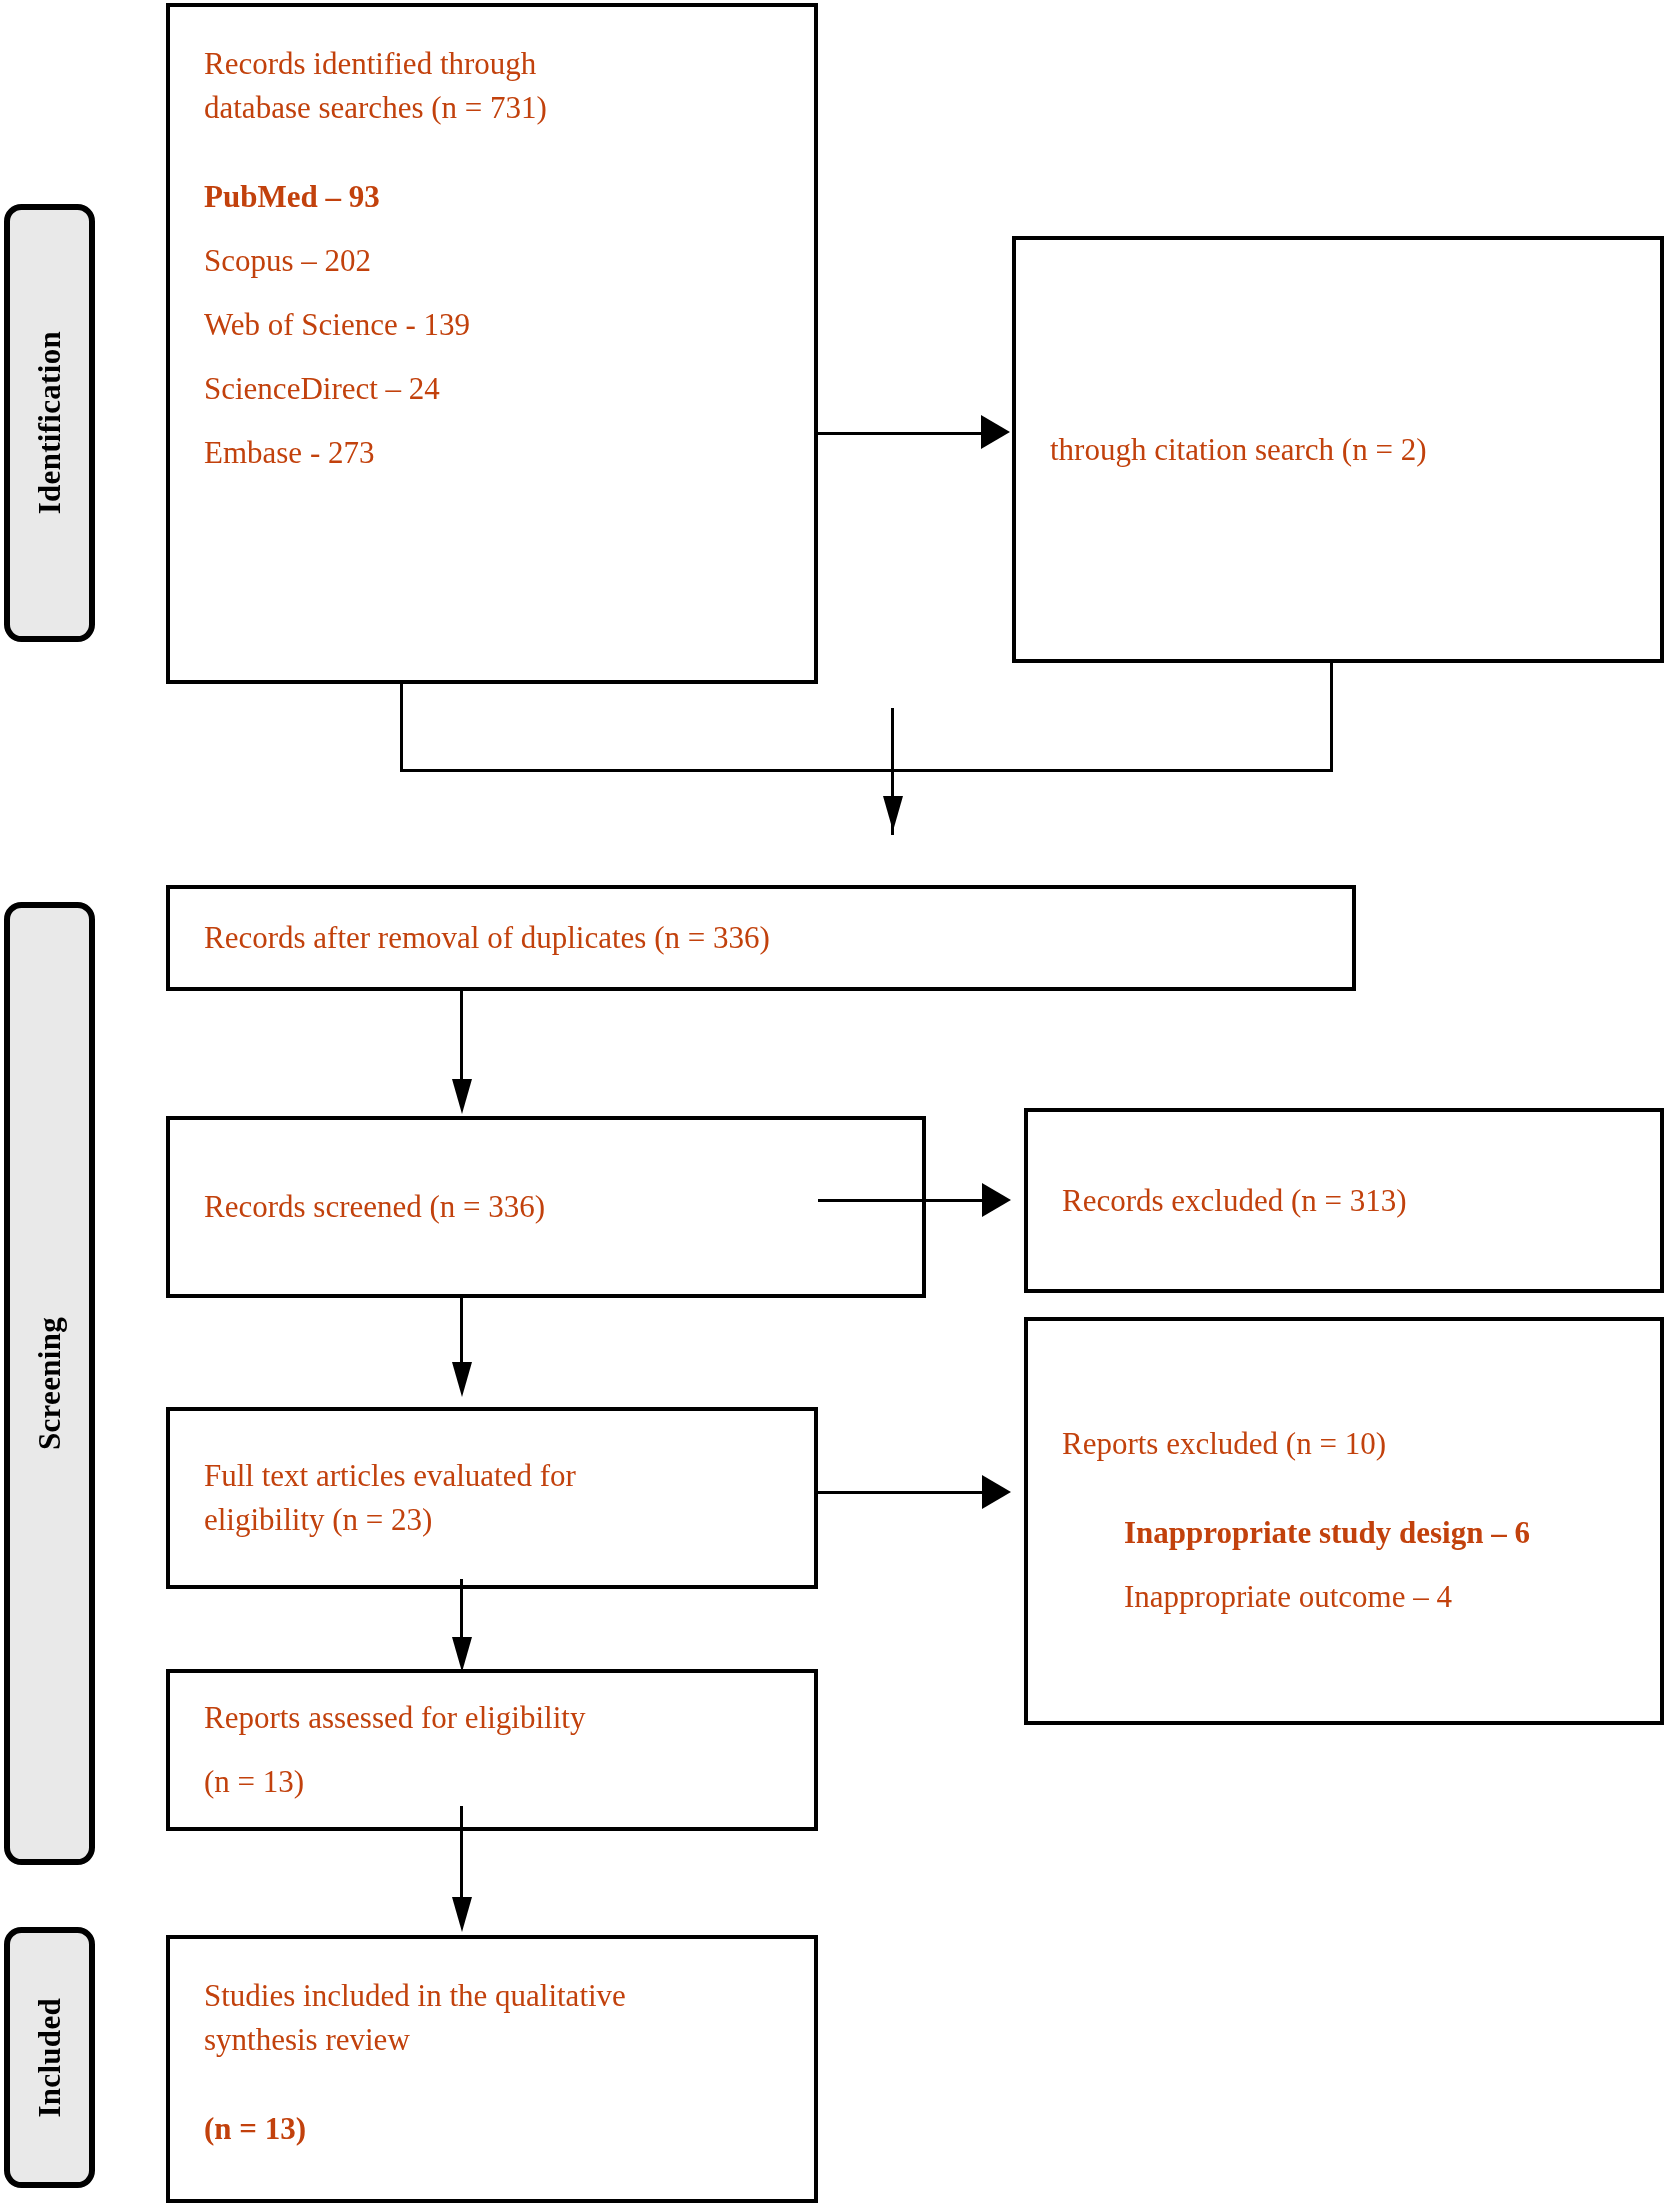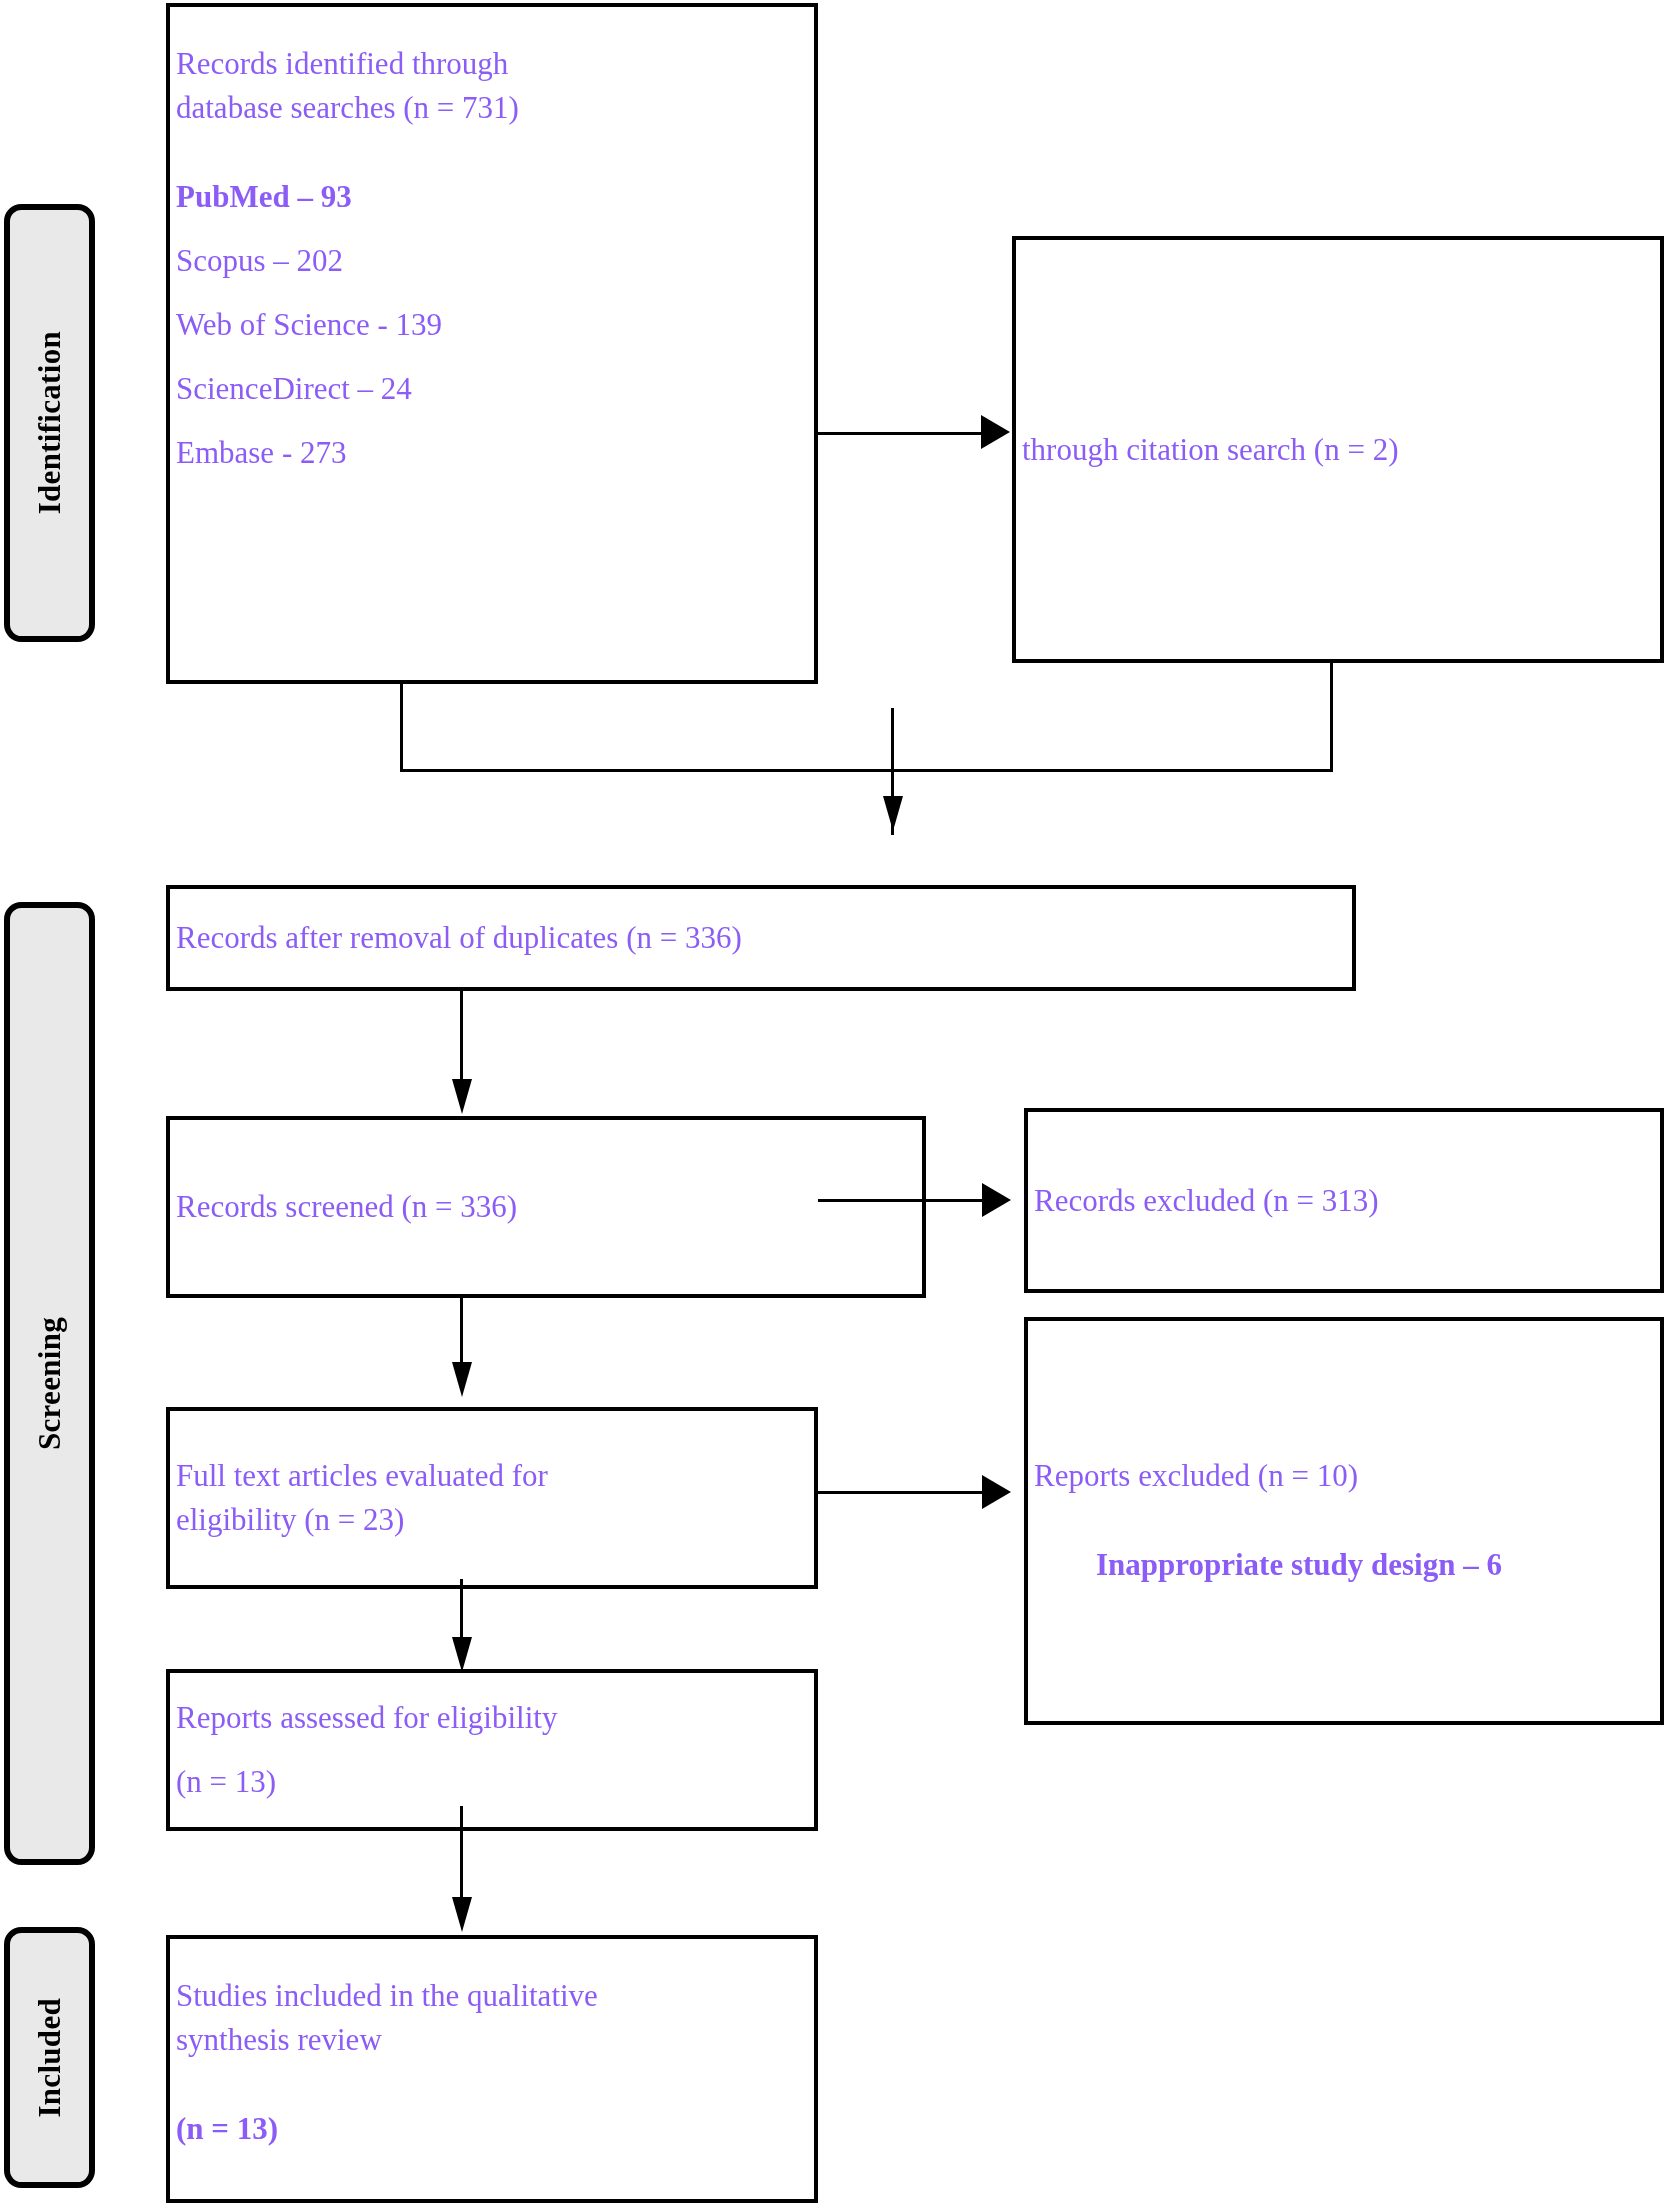--- a/index.html
+++ b/index.html
@@ -42,22 +42,22 @@
   
   .pbox {
     position: absolute;
     background: #ffffff;
     border: 4.7px solid #000000;
     box-sizing: border-box;
   }
   .pbox .pbox-body {
     position: absolute;
     left: 0; right: 0;
-    padding: 0 6px;
-    color: #8b5cf6;
+    padding: 0 34px;
+    color: #c2410c;
     font-size: 31px;
     line-height: 1.42;
   }
   .pbox .pbox-body.vcenter {
     top: 50%;
     transform: translateY(-50%);
   }
   .pbox .pbox-body .ln { display: block; }
   .pbox .pbox-body .ln.indent { padding-left: 62px; }
   .pbox .pbox-body .ln.gap-lg { margin-top: 45px; font-weight: bold; }
@@ -166,20 +166,21 @@
     <div class="pbox-body vcenter">
       <span class="ln">Full text articles evaluated for</span>
       <span class="ln">eligibility (n = 23)</span>
     </div>
   </div>
 
   <div class="pbox" style="left:1024px; top:1317px; width:640px; height:408px;">
     <div class="pbox-body vcenter">
       <span class="ln">Reports excluded (n = 10)</span>
       <span class="ln indent gap-lg">Inappropriate study design – 6</span>
+      <span class="ln indent gap-md">Inappropriate outcome – 4</span>
     </div>
   </div>
 
   <div class="hline" style="left:818px; top:1491px; width:166px;"></div>
   <div class="arrow-right" style="left:982px; top:1475px;"></div>
 
   <div class="vline" style="left:460px; top:1579px; width:3.3px; height:66px;"></div>
   <div class="arrow-down slim" style="left:452px; top:1637px;"></div>
 
   <div class="pbox" style="left:166px; top:1669px; width:652px; height:162px;">

